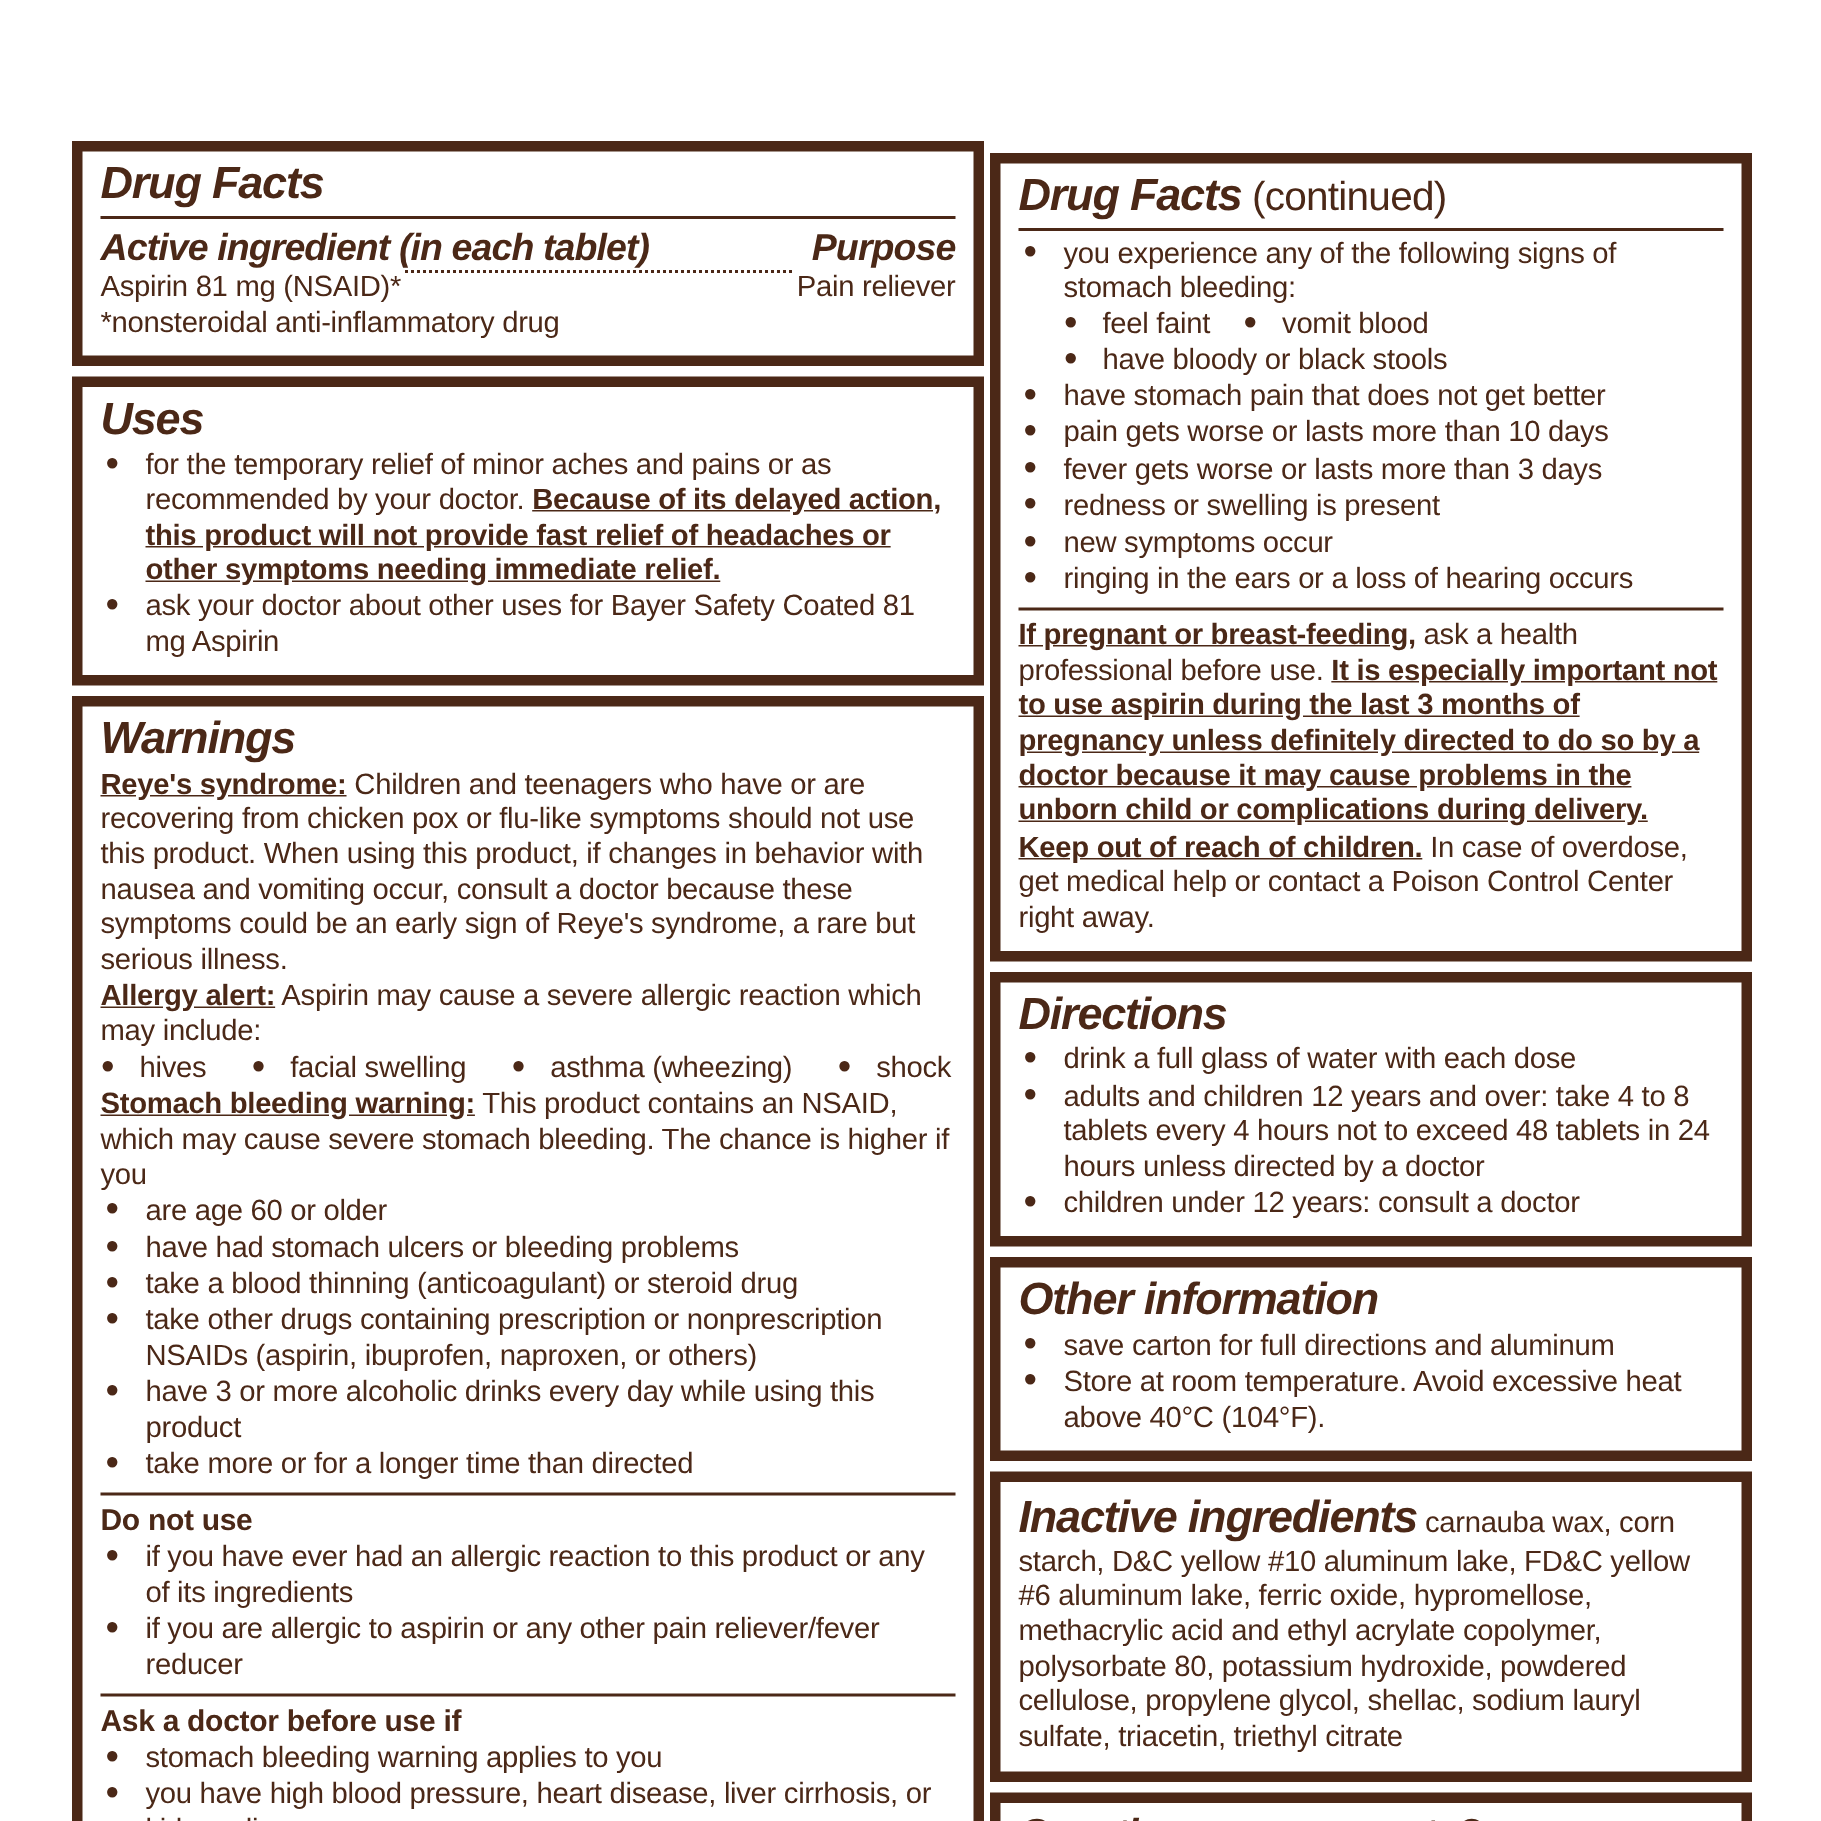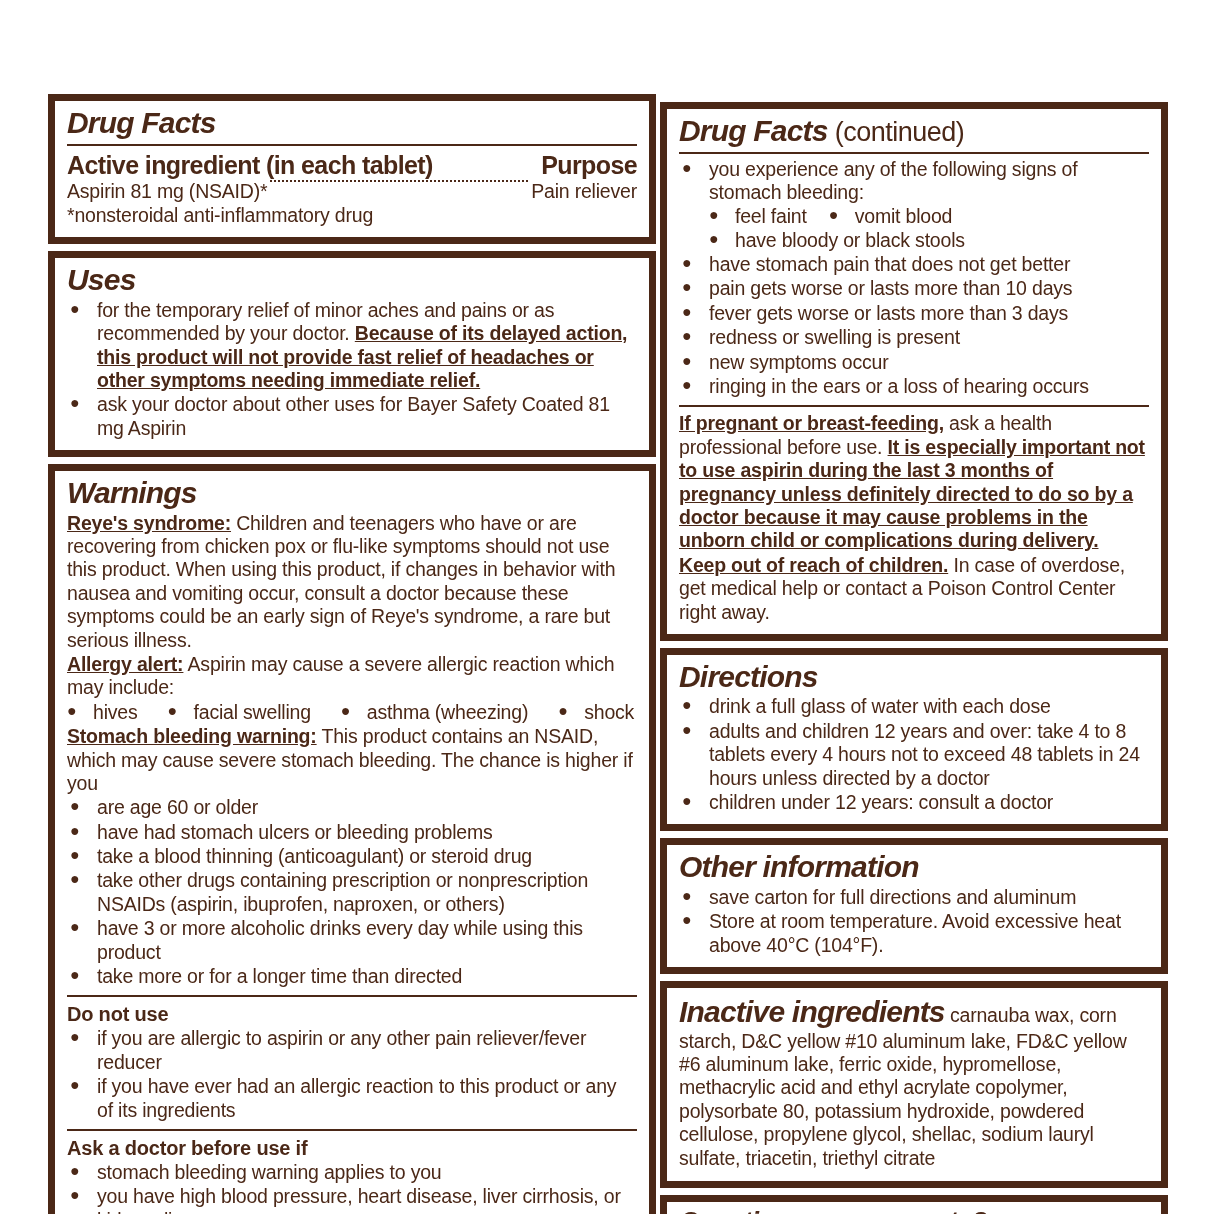--- a/index.html
+++ b/index.html
@@ -31,20 +31,21 @@
   .h-major{
     font-size:30px;
     font-weight:bold;
     font-style:italic;
     letter-spacing:-0.8px;
     line-height:1.15;
   }
   .h-sub{
     font-size:25px;
     font-weight:bold;
+    font-style:italic;
     letter-spacing:-0.6px;
   }
   .h-continued{
     font-size:27px;
     font-weight:normal;
     font-style:normal;
     letter-spacing:-0.5px;
   }
   .h-minor{font-weight:bold;font-size:20px;}
   .b{font-weight:bold;text-decoration:underline;}
@@ -127,22 +128,22 @@
         <li>have had stomach ulcers or bleeding problems</li>
         <li>take a blood thinning (anticoagulant) or steroid drug</li>
         <li>take other drugs containing prescription or nonprescription NSAIDs (aspirin, ibuprofen, naproxen, or others)</li>
         <li>have 3 or more alcoholic drinks every day while using this product</li>
         <li>take more or for a longer time than directed</li>
       </ul>
 
       <div class="hr"></div>
       <div class="h-minor">Do not use</div>
       <ul class="bullets">
+        <li>if you have ever had an allergic reaction to this product or any of its ingredients</li>
         <li>if you are allergic to aspirin or any other pain reliever/fever reducer</li>
-        <li>if you have ever had an allergic reaction to this product or any of its ingredients</li>
       </ul>
 
       <div class="hr"></div>
       <div class="h-minor">Ask a doctor before use if</div>
       <ul class="bullets">
         <li>stomach bleeding warning applies to you</li>
         <li>you have high blood pressure, heart disease, liver cirrhosis, or kidney disease</li>
 
       </ul>
 

